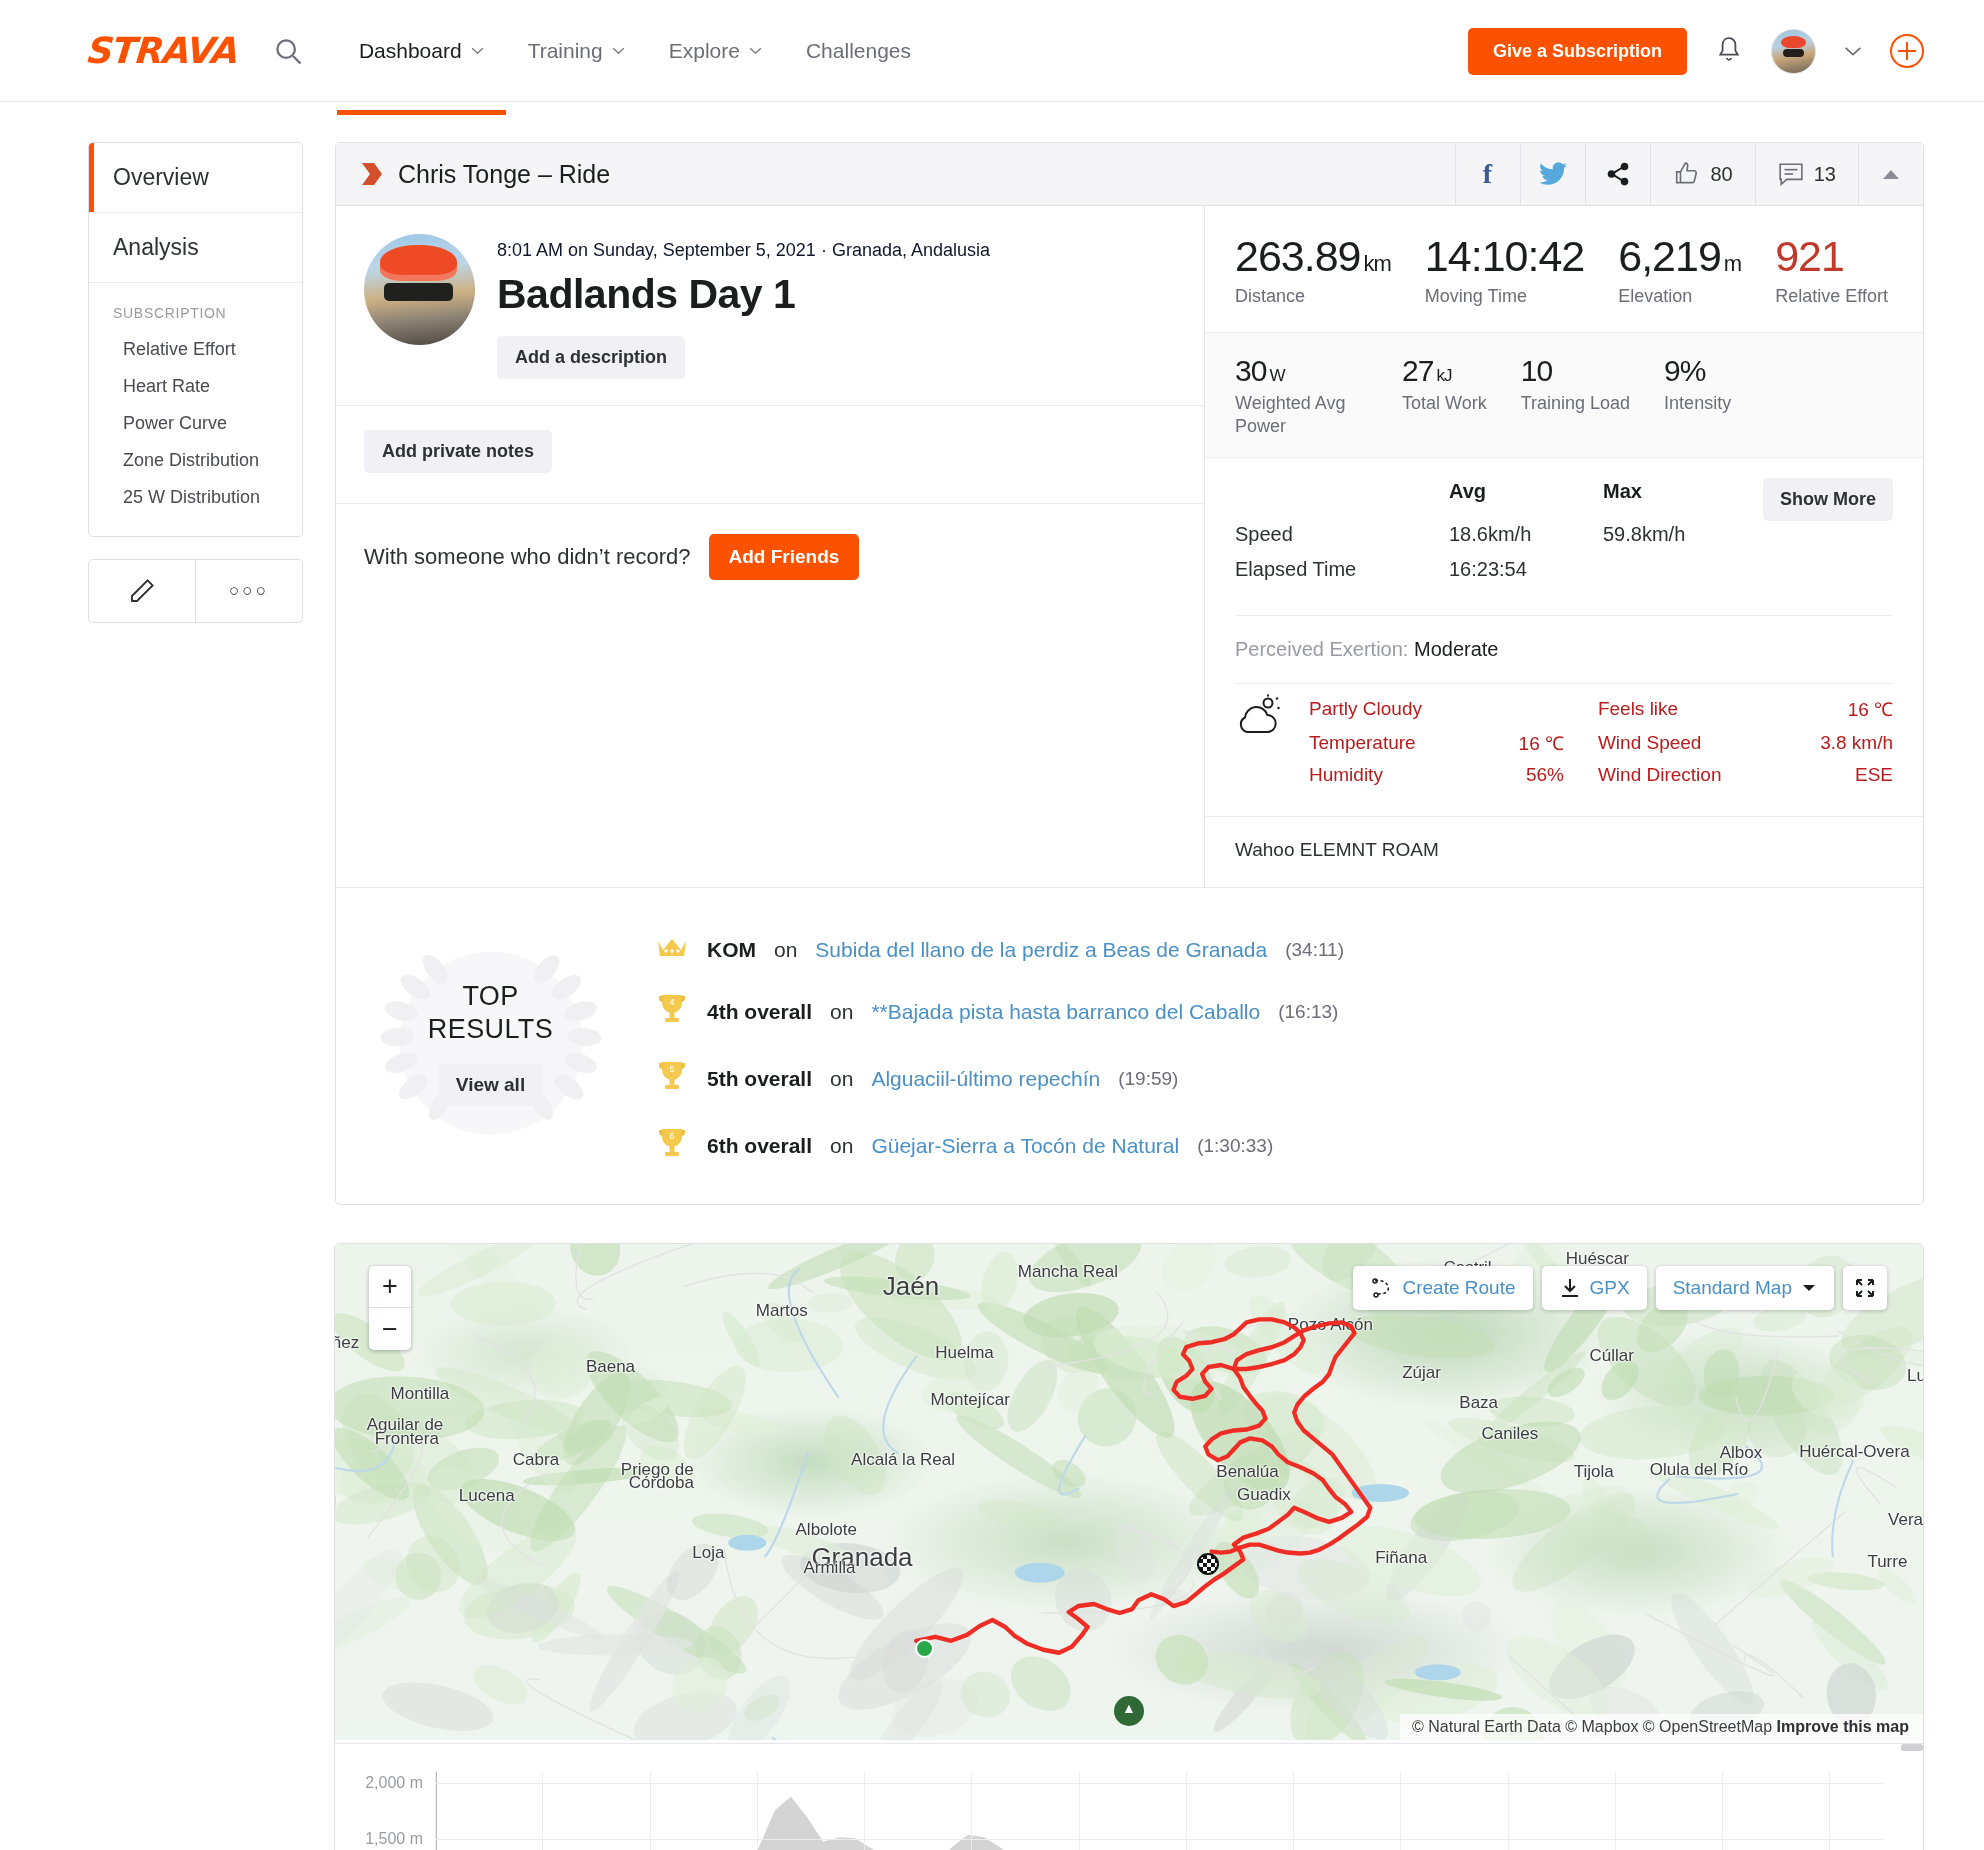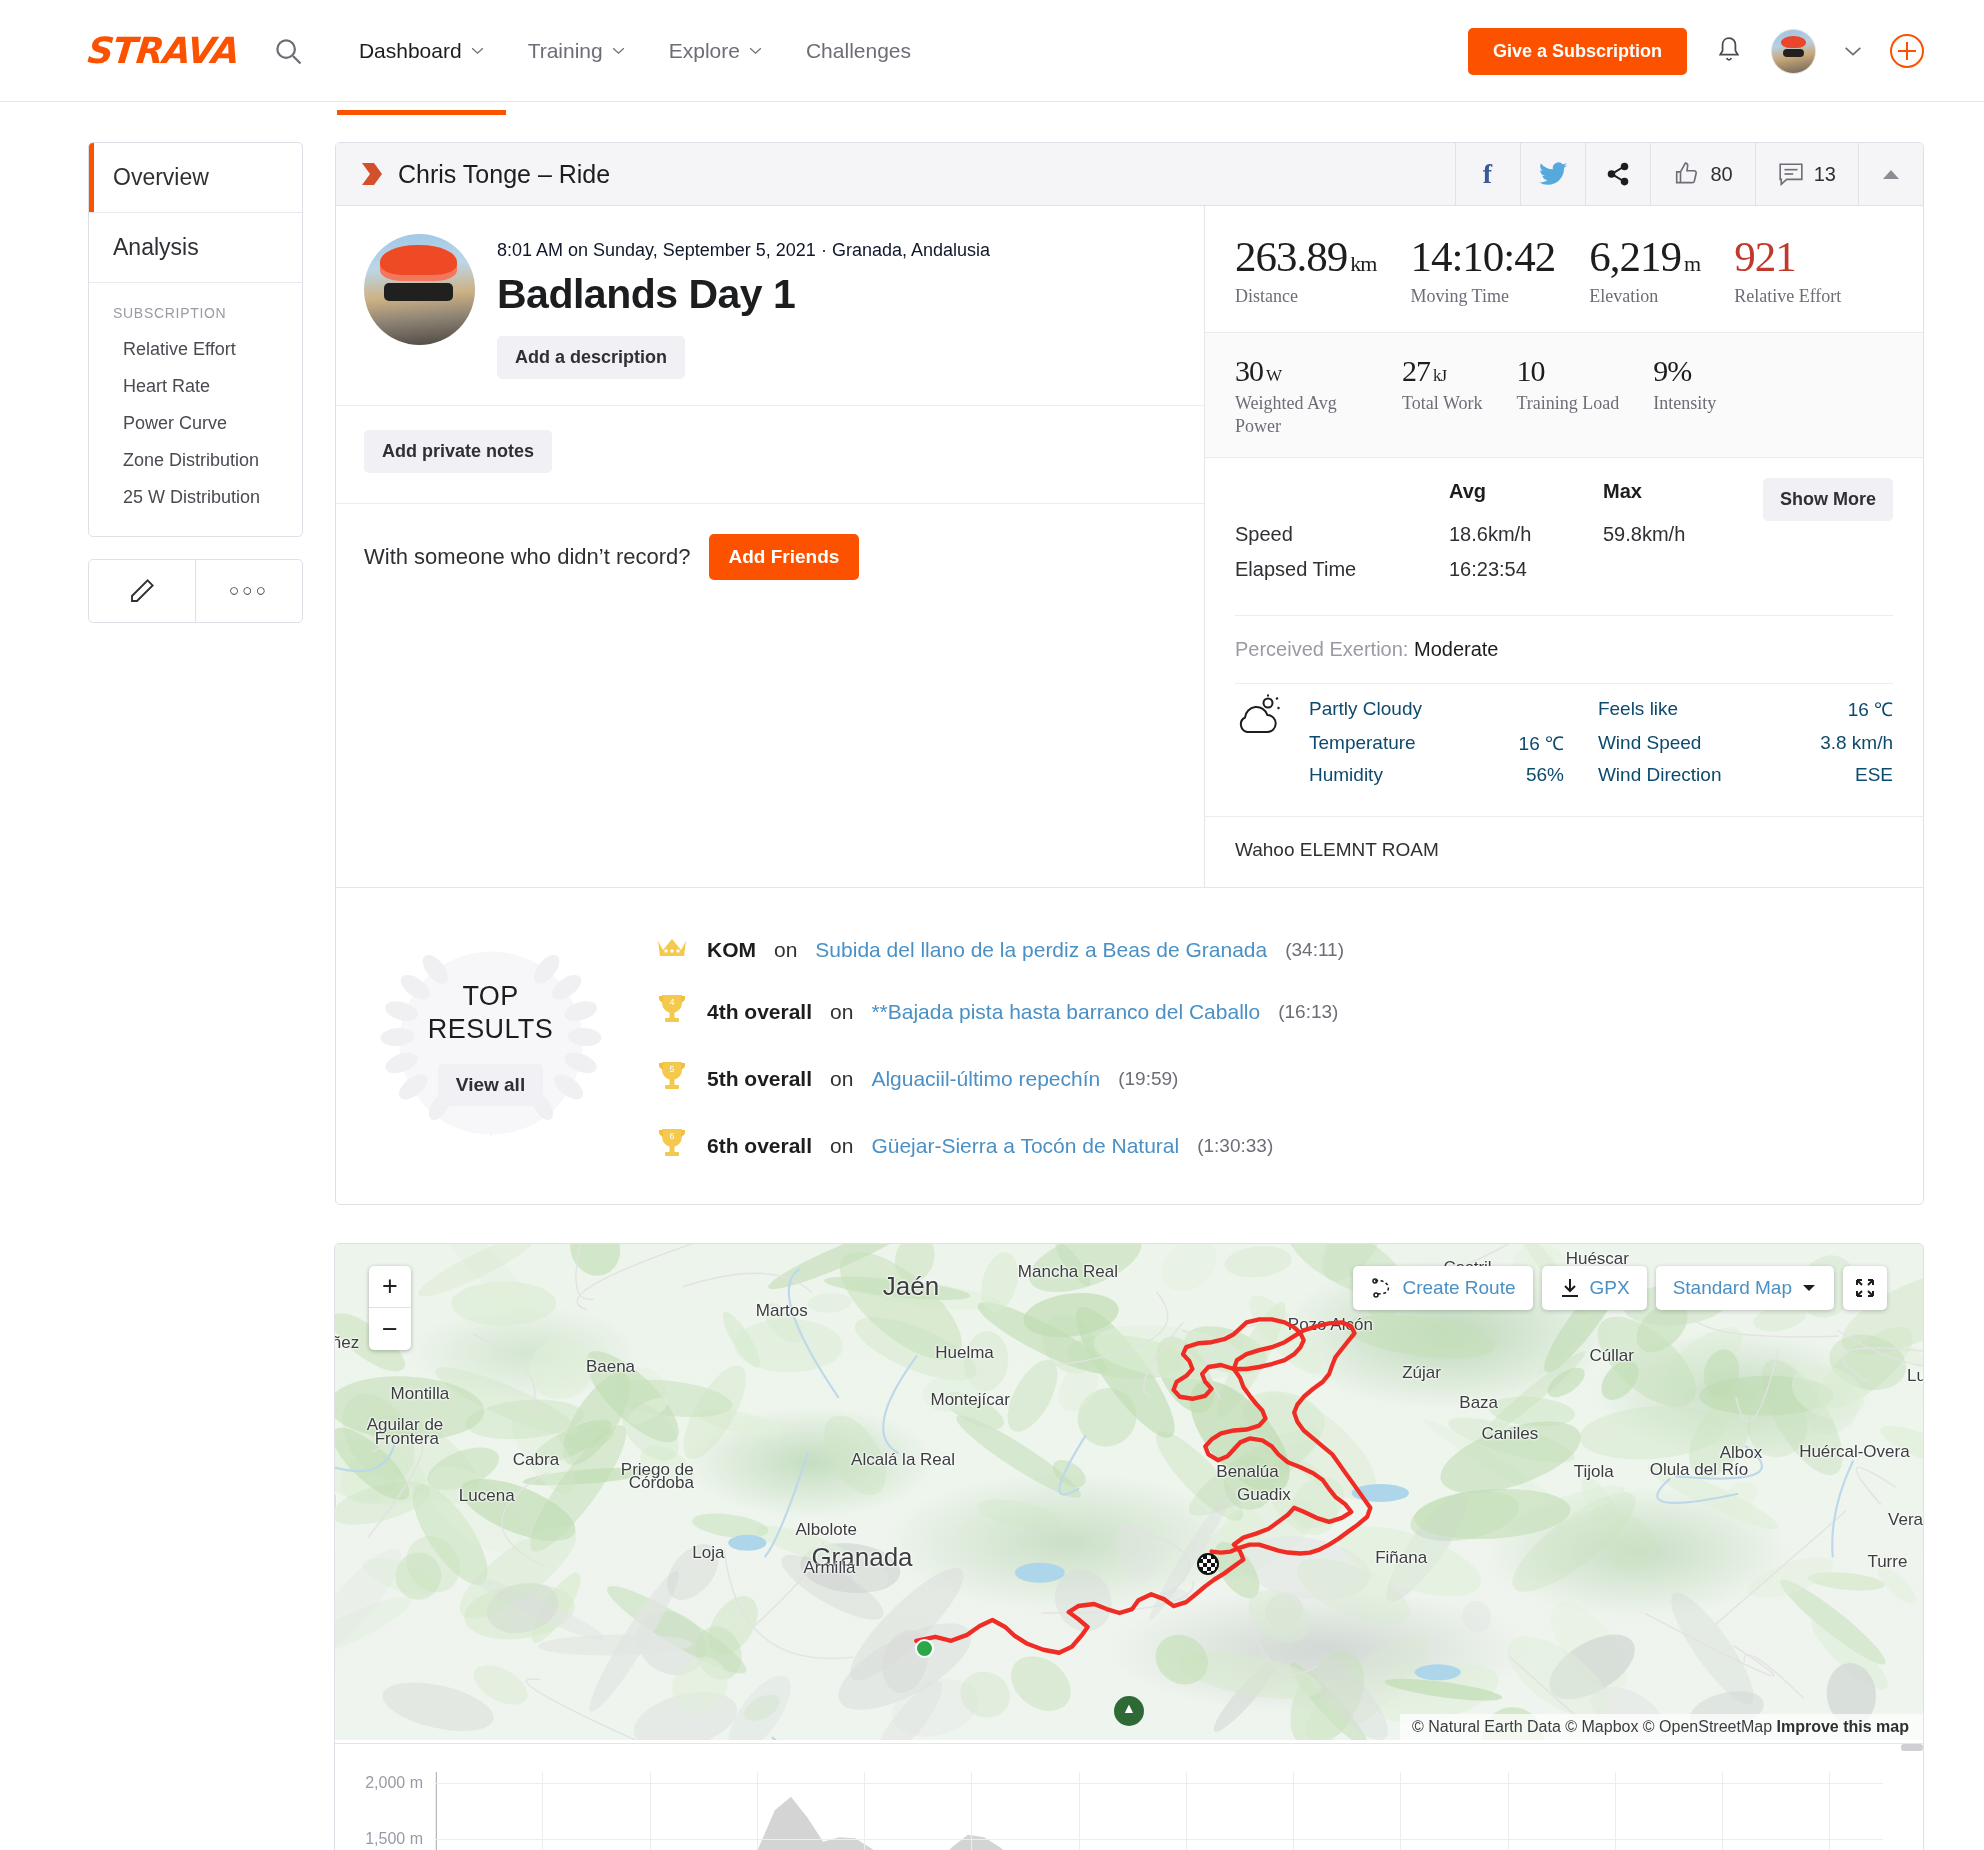--- a/index.html
+++ b/index.html
@@ -160,21 +160,21 @@
   .act-friends { padding: 30px 28px; display: flex; align-items: center; gap: 18px; }
   .act-friends-text { font-size: 22px; color: #2e3033; }
   .btn-orange {
     background: #fc5200; color: #fff; border: none; border-radius: 5px;
     padding: 12px 20px; font-size: 19px; font-weight: 700; cursor: pointer;
     font-family: "Liberation Sans", sans-serif;
   }
 
   
   .stats-primary { display: flex; padding: 28px 0 24px 30px; }
-  .stat { padding-right: 34px; font-family: Liberation Serif, serif; }
+  .stat { padding-right: 34px; }
   .stat-val { font-size: 43px; font-weight: 400; color: #1c1d1f; line-height: 1.05; letter-spacing:-1px; }
   .stat-val .unit { font-size: 22px; color: #1c1d1f; margin-left: 3px; }
   .stat-val.red { color: #c0392b; }
   .stat-lbl { font-size: 18px; color: #6d6d78; margin-top: 6px; line-height:1.25; }
   .stats-secondary {
     display: flex; padding: 22px 0 20px 30px; background: #fafafa;
     border-top: 1px solid #ececed; border-bottom: 1px solid #ececed;
   }
   .stats-secondary .stat-val { font-size: 30px; }
   .stats-secondary .stat-val .unit { font-size: 17px; }
@@ -192,21 +192,21 @@
     background: #f0f0f5; border: none; border-radius: 5px; padding: 11px 17px;
     font-size: 18px; font-weight: 700; color: #2e3033; cursor: pointer;
     font-family: "Liberation Sans", sans-serif;
   }
   .hr-light { height: 1px; background: #ececed; margin: 12px 30px 0; }
   .exertion { padding: 22px 30px; font-size: 20px; color: #9a9aa5; }
   .exertion b { color: #1c1d1f; font-weight: 400; }
   .weather { display: flex; gap: 22px; padding: 8px 30px 26px; }
   .wicon { width: 52px; flex: 0 0 52px; padding-top: 2px; }
   .wtable { flex: 1; border-collapse: collapse; }
-  .wtable td { font-size: 19px; color: #0c4a6e; padding: 4px 0; }
+  .wtable td { font-size: 19px; color: #b91c1c; padding: 4px 0; }
   .wtable .v { text-align: right; padding-right: 34px; }
   .wtable .v2 { text-align: right; }
   .device { padding: 22px 30px 26px; font-size: 19px; color: #2e3033; border-top: 1px solid #ececed; }
 
   
   .results { display: flex; padding: 34px 30px 40px; border-top: 1px solid #e5e5ea; }
   .laurel {
     width: 249px; flex: 0 0 249px; position: relative; display: flex;
     flex-direction: column; align-items: center; justify-content: center;
     padding: 18px 0;

